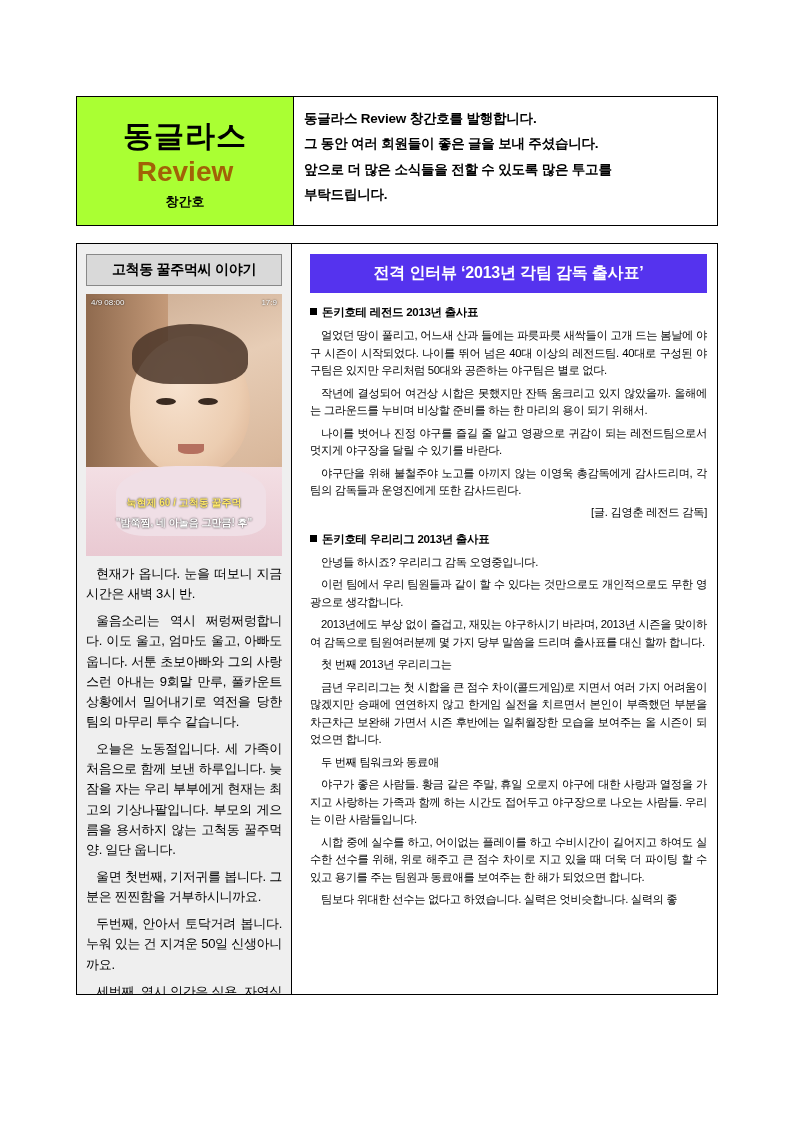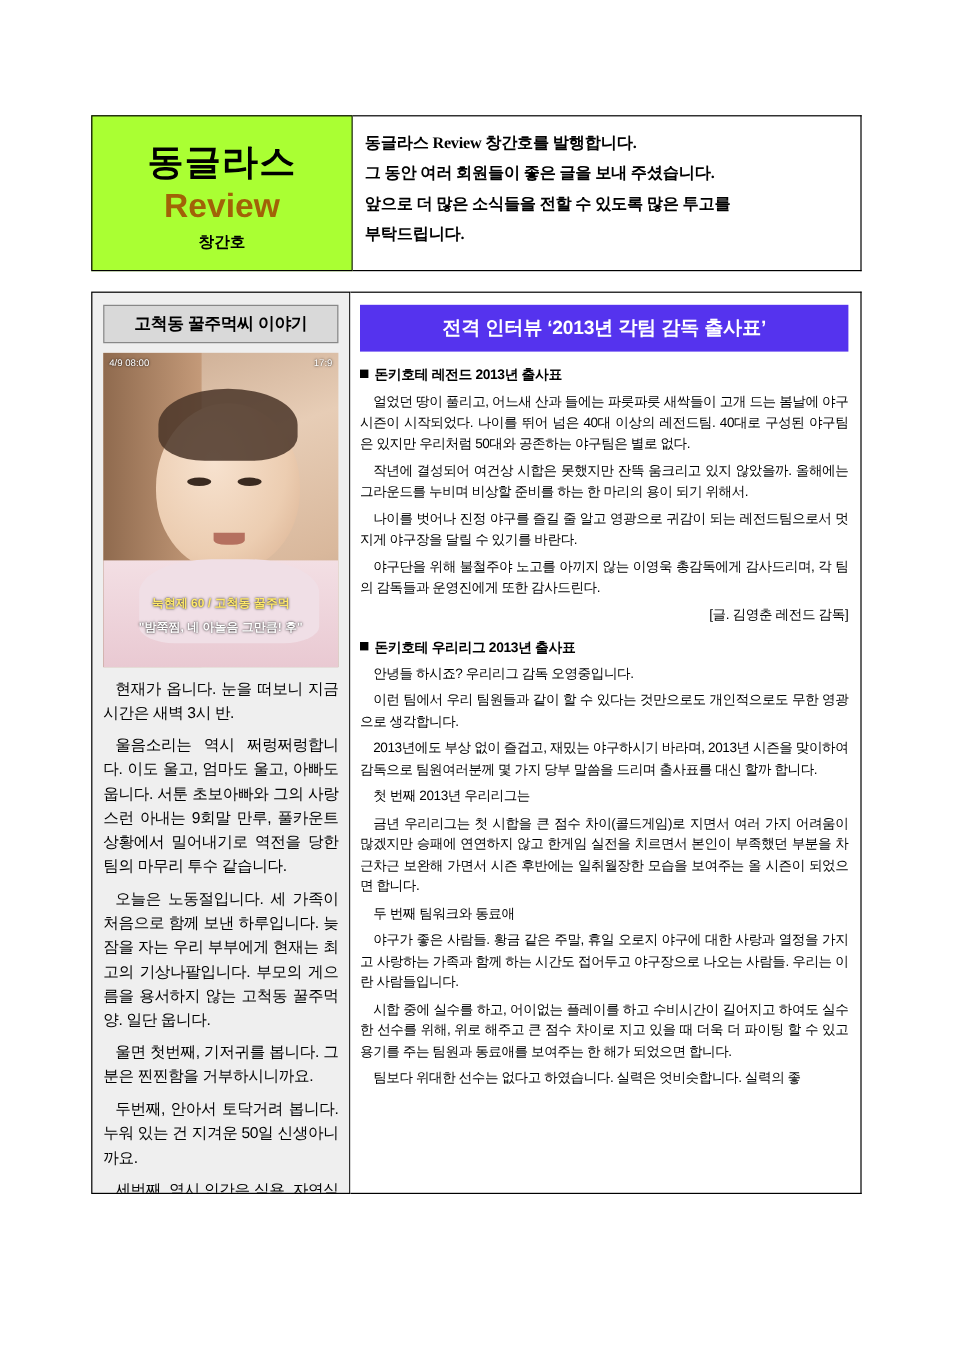--- a/index.html
+++ b/index.html
@@ -66,21 +66,20 @@
     box-sizing: border-box;
     padding: 12px 10px 8px 10px;
     background: #fff;
   }
   .masthead-right p {
     margin: 0 0 5px 0;
     font-size: 13.5px;
     font-weight: bold;
     line-height: 1.5;
     letter-spacing: -0.2px;
-    font-family: Liberation Serif, serif;
   }
 
   
   .content {
     position: absolute;
     left: 76px;
     top: 243px;
     width: 642px;
     height: 752px;
     display: flex;
@@ -93,21 +92,21 @@
     background: #efefef;
     padding: 10px 9px 8px 9px;
     overflow: hidden;
   }
   .col-right {
     flex: 1;
     border: 1px solid #000;
     border-left: none;
     box-sizing: border-box;
     background: #fff;
-    padding: 10px 10px 8px 8px;
+    padding: 10px 10px 8px 18px;
     overflow: hidden;
   }
 
   
   .left-headline {
     background: #d9d9d9;
     border: 1px solid #888;
     text-align: center;
     font-size: 14px;
     font-weight: bold;

